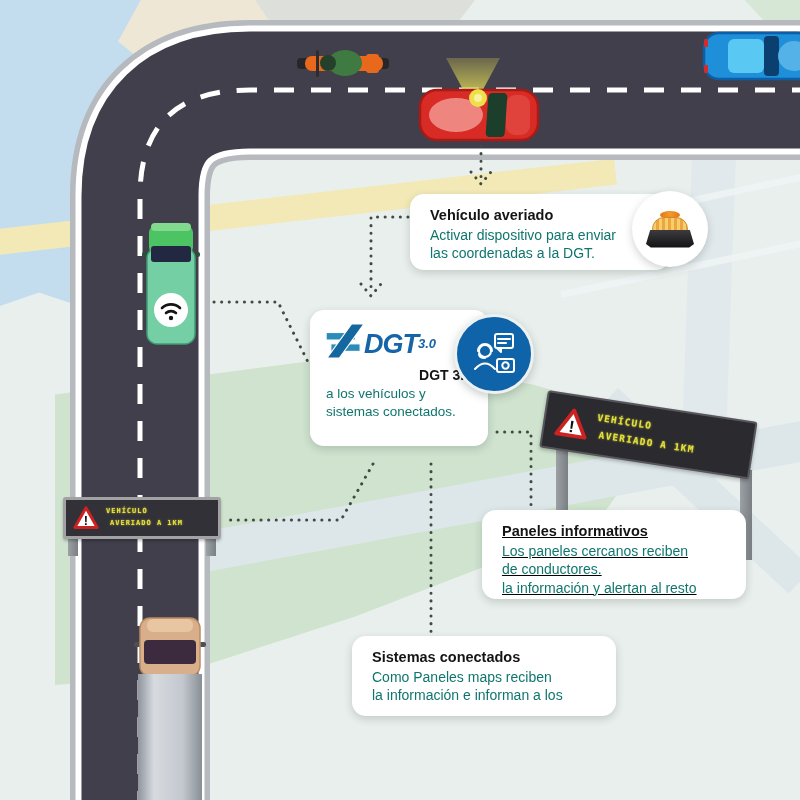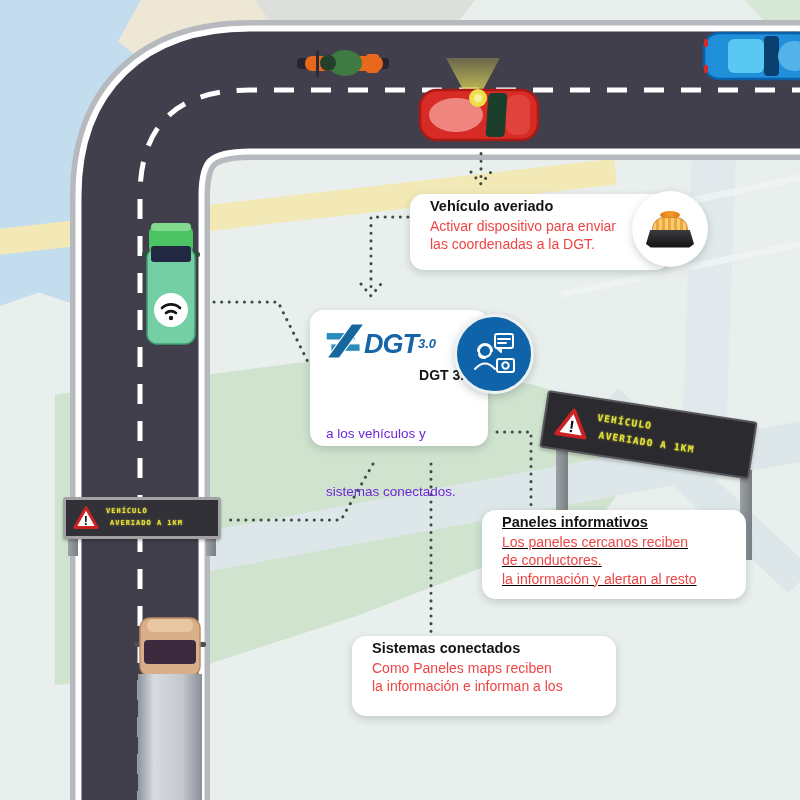--- a/index.html
+++ b/index.html
@@ -53,23 +53,23 @@
     box-shadow:0 2px 4px rgba(0,0,0,.25);z-index:4;}
   .led{font-family:"DejaVu Sans Mono",monospace;font-weight:bold;color:#e3df3d;
     text-shadow:0 0 2px rgba(225,220,50,.9);white-space:nowrap;}
   .panel-small .led{font-size:7px;letter-spacing:1px;line-height:1.7;}
   .panel-large .led{font-size:9.5px;letter-spacing:1.2px;line-height:1.75;}
   .led-l2s{padding-left:4px;}
   .post{position:absolute;background:linear-gradient(90deg,#9ba1a5,#7b7f83);}
 
   
   .callout{position:absolute;background:#fff;border-radius:14px;z-index:6;
-    box-shadow:0 3px 9px rgba(40,60,50,.20);padding:3px 20px;}
+    box-shadow:0 3px 9px rgba(40,60,50,.20);padding:12px 20px;}
   .c-title{font-weight:bold;font-size:14.5px;color:#141414;line-height:1.35;}
-  .c-line{font-size:14px;color:#ef4444;line-height:1.33;}
+  .c-line{font-size:14px;color:#0f766e;line-height:1.33;}
   .badge{position:absolute;border-radius:50%;display:flex;align-items:center;
     justify-content:center;z-index:7;}
   .beacon-badge{right:-38px;top:-3px;width:76px;height:76px;background:#fff;
     box-shadow:0 3px 8px rgba(40,60,50,.22);}
   .op-badge{right:-46px;top:4px;width:80px;height:80px;background:#0f63a8;
     border:3px solid #edf1f2;box-shadow:0 3px 8px rgba(40,60,50,.25);}
 
   
   .bk{display:flex;flex-direction:column;align-items:center;}
   .bk-top{width:20px;height:8px;border-radius:50%;
@@ -81,21 +81,21 @@
     background:linear-gradient(#3c3c40,#121214);
     clip-path:polygon(9% 0,91% 0,100% 80%,90% 100%,10% 100%,0 80%);}
 
   
   .logo-row{display:flex;align-items:flex-end;gap:0;margin:2px 0 8px 0;}
   .logo-dgt{font-style:italic;font-weight:bold;font-size:27px;color:#1565a8;
     letter-spacing:-1px;line-height:1;}
   .logo-ver{font-style:italic;font-weight:bold;font-size:13px;color:#1565a8;
     margin-bottom:7px;}
   .dgt-b{font-weight:bold;font-size:14px;color:#141414;line-height:1.35;text-align:right;}
-  .dgt-n{font-size:13.5px;color:#6d28d9;line-height:1.33;margin-top:40px;}
+  .dgt-n{font-size:13.5px;color:#0f766e;line-height:1.33;}
 </style>
 </head>
 <body>
 
 <div id="stage">
 
   <div class="bg water"></div>
   <div class="bg sand"></div>
   <div class="bg glacier"></div>
   <div class="bg green-tr"></div>

